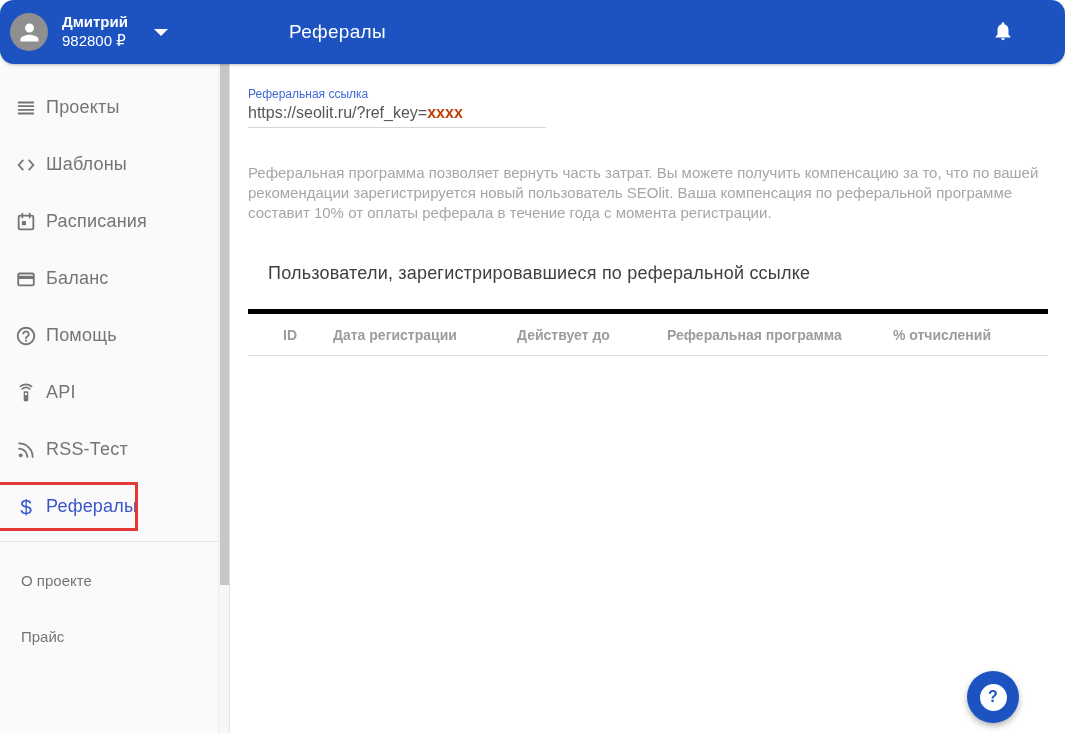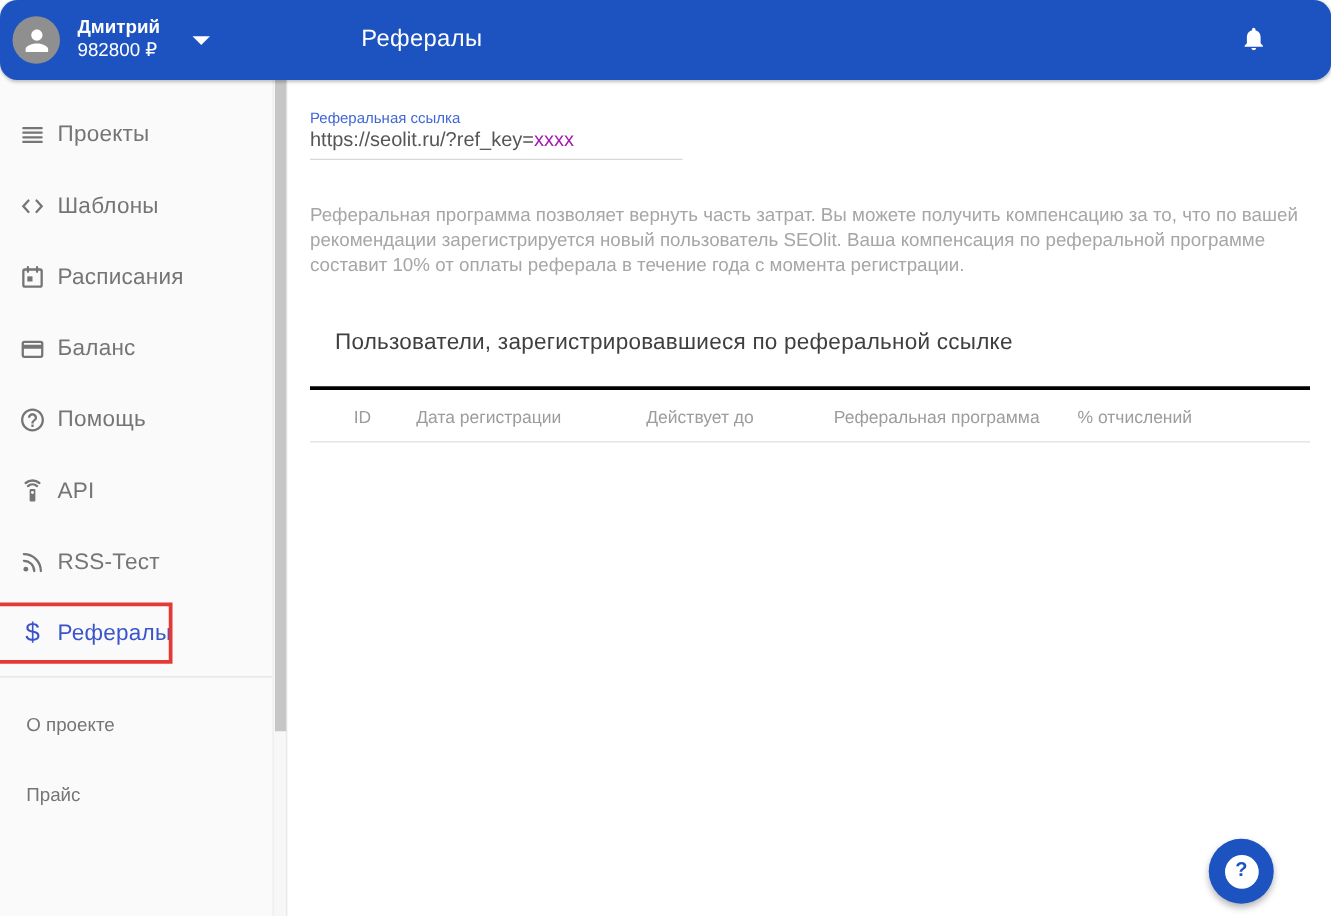--- a/index.html
+++ b/index.html
@@ -45,29 +45,29 @@
   .footer-item { height:56px; display:flex; align-items:center; padding-left:21px;
                  color:#757575; font-size:15px; font-weight:500; cursor:pointer; }
   .scrollbar { position:absolute; top:0; right:0; width:12px; height:100%; background:#f7f7f7;
                border-left:1px solid #ededed; border-right:1px solid #e4e4e4; }
   .scroll-thumb { position:absolute; top:0; left:1px; width:9px; height:521px; background:#c6c6c6; }
 
   
   .content { flex:1; background:#fff; position:relative; padding-left:18px; overflow:hidden; }
   .ref-label { margin-top:23px; font-size:12px; color:#4067d6; }
   .ref-url { margin-top:3px; font-size:16px; color:#565656; cursor:text; width:298px; }
-  .ref-key { color:#a21caf; font-weight:400; }
+  .ref-key { color:#c2410c; font-weight:700; }
   .ref-underline { width:298px; border-bottom:1px solid #d7d7d7; margin-top:5px; }
   .description { margin-top:35px; width:795px; font-size:15px; line-height:20px; color:#a6a6a6; }
   .section-title { margin-top:40px; font-size:18px; font-weight:400; color:#3f3f3f; letter-spacing:.2px;margin-left:20px; }
-  .table { margin-top:25px; width:800px; border-top:3px solid #000000; }
+  .table { margin-top:25px; width:800px; border-top:5px solid #000000;font-weight:bold; }
   .thead { display:grid; grid-template-columns:85px 184px 150px 1fr 186px; align-items:center;
            height:42px; border-bottom:1px solid #e0e0e0; color:#9c9c9c; font-size:14px; }
   .th-id { padding-left:35px; }
-  .th-pct { text-align:left; padding-right:26px; }
+  .th-pct { text-align:center; padding-right:26px; }
 
   .fab { position:absolute; right:46px; bottom:10px; width:52px; height:52px; border-radius:50%;
          background:#1d52c1; border:none; cursor:pointer; display:flex; align-items:center; justify-content:center;
          box-shadow:0 3px 6px rgba(0,0,0,.3); }
   .fab-inner { width:27px; height:27px; border-radius:50%; background:#fff;
                display:flex; align-items:center; justify-content:center;
                color:#1d52c1; font-size:16px; font-weight:700; }
 </style>
 </head>
 <body>

